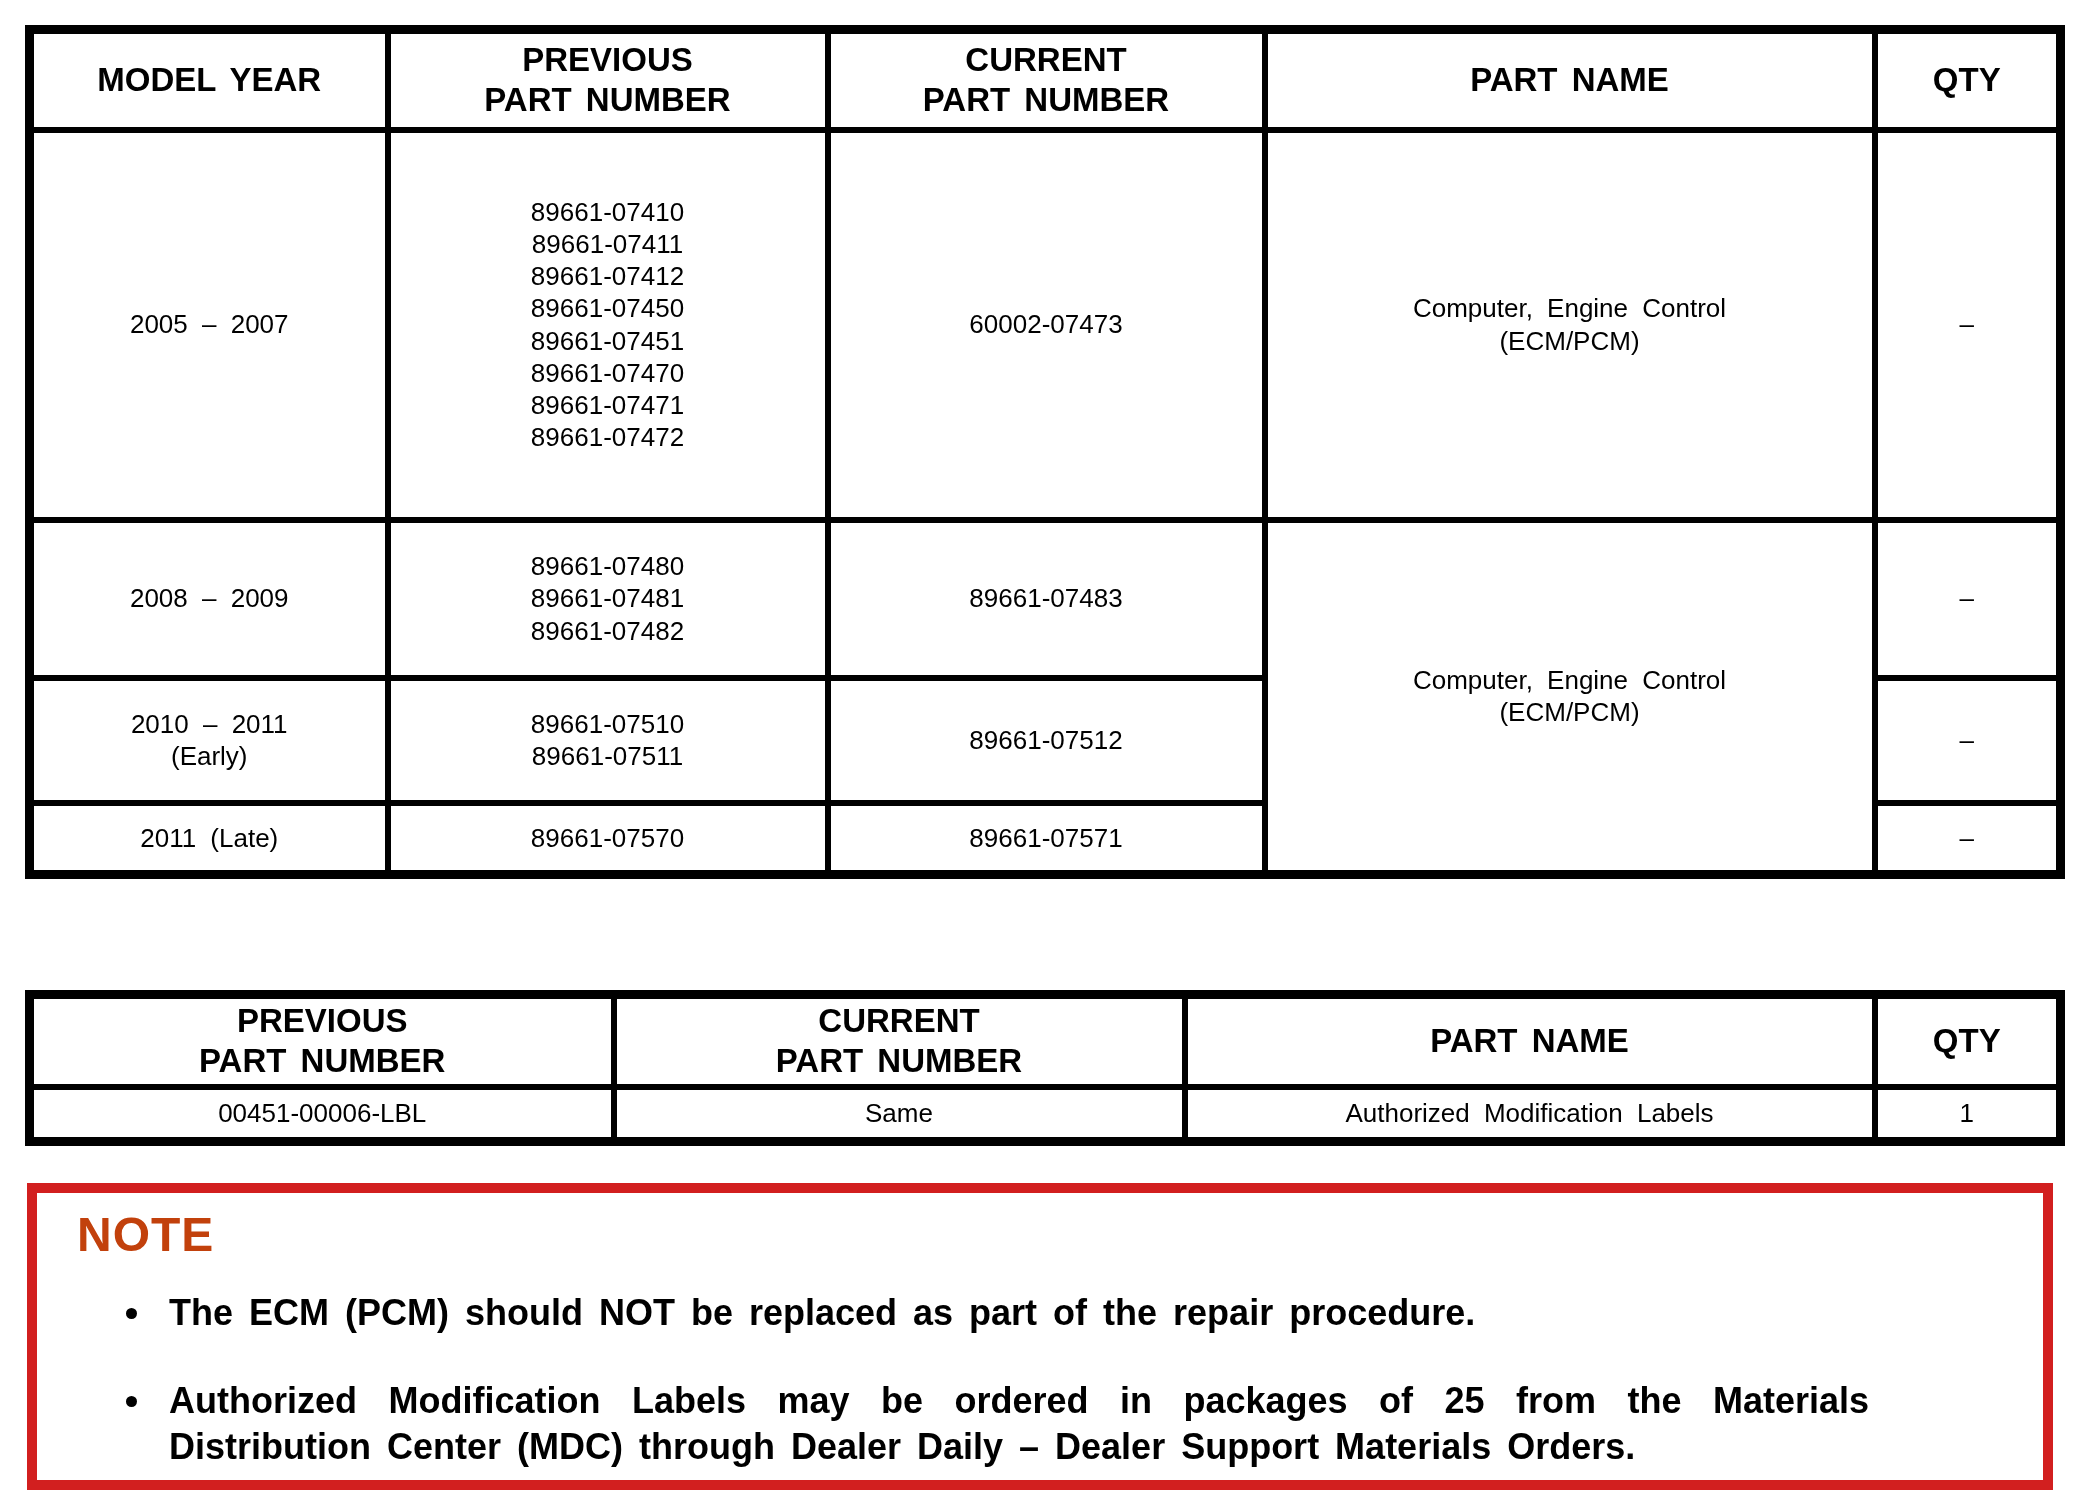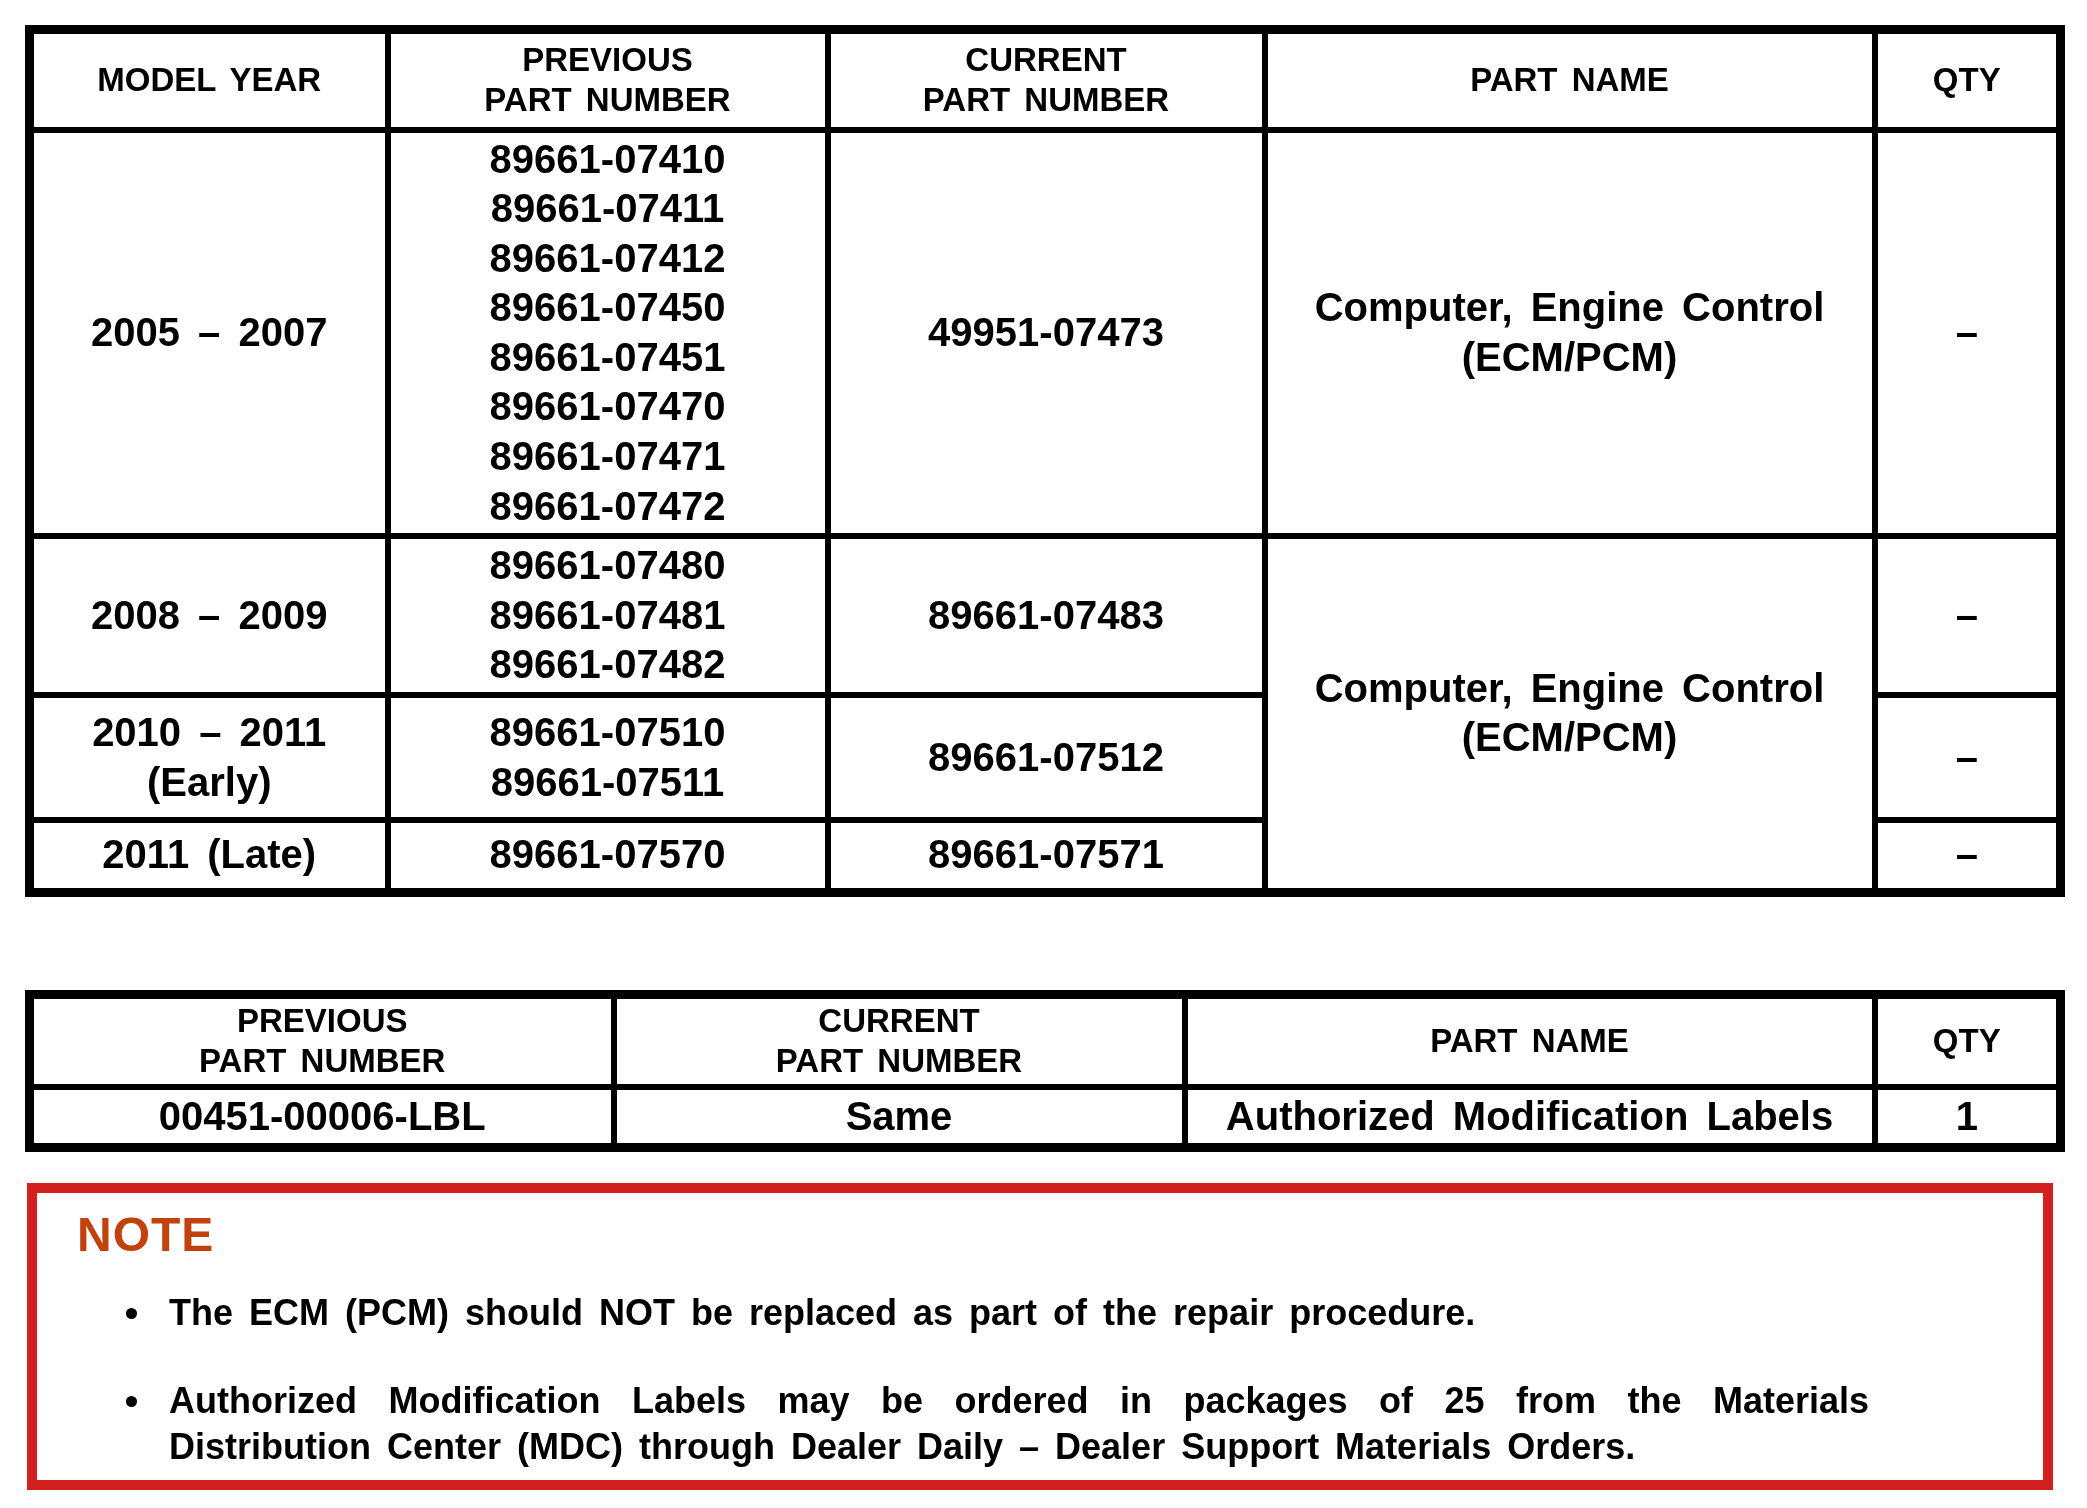--- a/index.html
+++ b/index.html
@@ -29,22 +29,22 @@
     white-space: pre-line;
     overflow: hidden;
   }
   .parts th {
     font-size: 33px;
     font-weight: bold;
     line-height: 1.22;
     word-spacing: 5px;
   }
   .parts td {
-    font-size: 40px;
-    font-weight: bold;
+    font-size: 26px;
+    font-weight: normal;
     line-height: 1.24;
     word-spacing: 7px;
   }
   #t1 tr.r-head { height: 100px; }
   #t1 tr.r1 { height: 390px; }
   #t1 tr.r2 { height: 158px; }
   #t1 tr.r3 { height: 125px; }
   #t1 tr.r4 { height: 72px; }
   #t2 tr.r-head { height: 90px; }
   #t2 tr.r1 { height: 55px; }
@@ -105,21 +105,21 @@
     <tr class="r1">
       <td>2005 – 2007</td>
       <td>89661-07410
 89661-07411
 89661-07412
 89661-07450
 89661-07451
 89661-07470
 89661-07471
 89661-07472</td>
-      <td>49951-07473</td>
+      <td>60002-07473</td>
       <td>Computer, Engine Control
 (ECM/PCM)</td>
       <td>–</td>
     </tr>
     <tr class="r2">
       <td>2008 – 2009</td>
       <td>89661-07480
 89661-07481
 89661-07482</td>
       <td>89661-07483</td>

